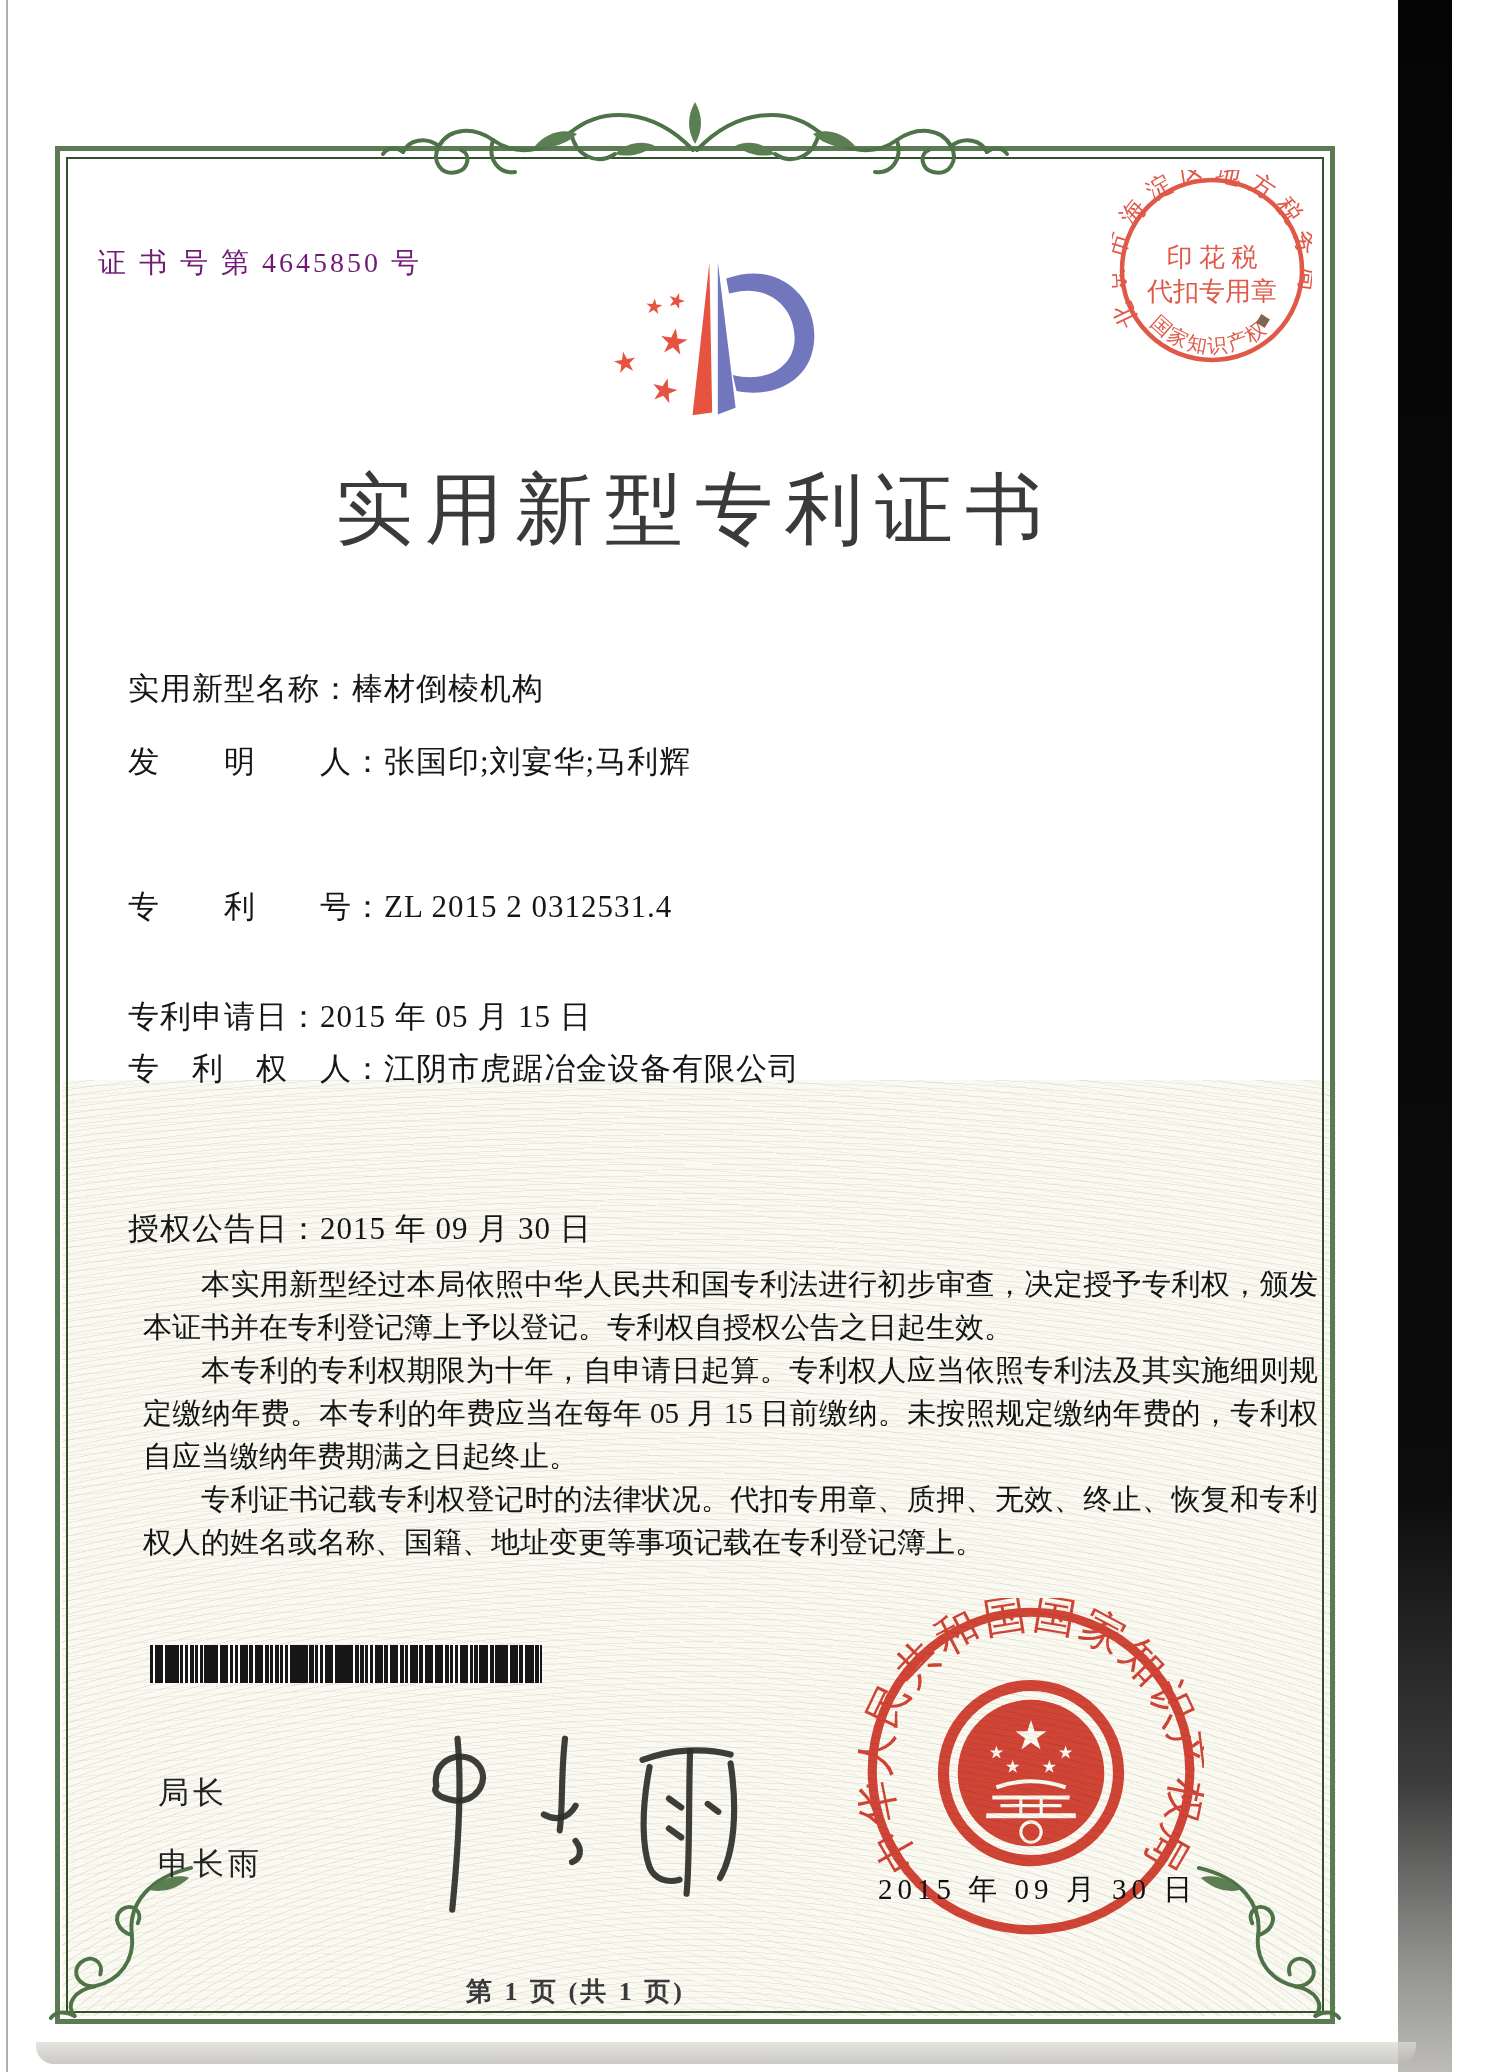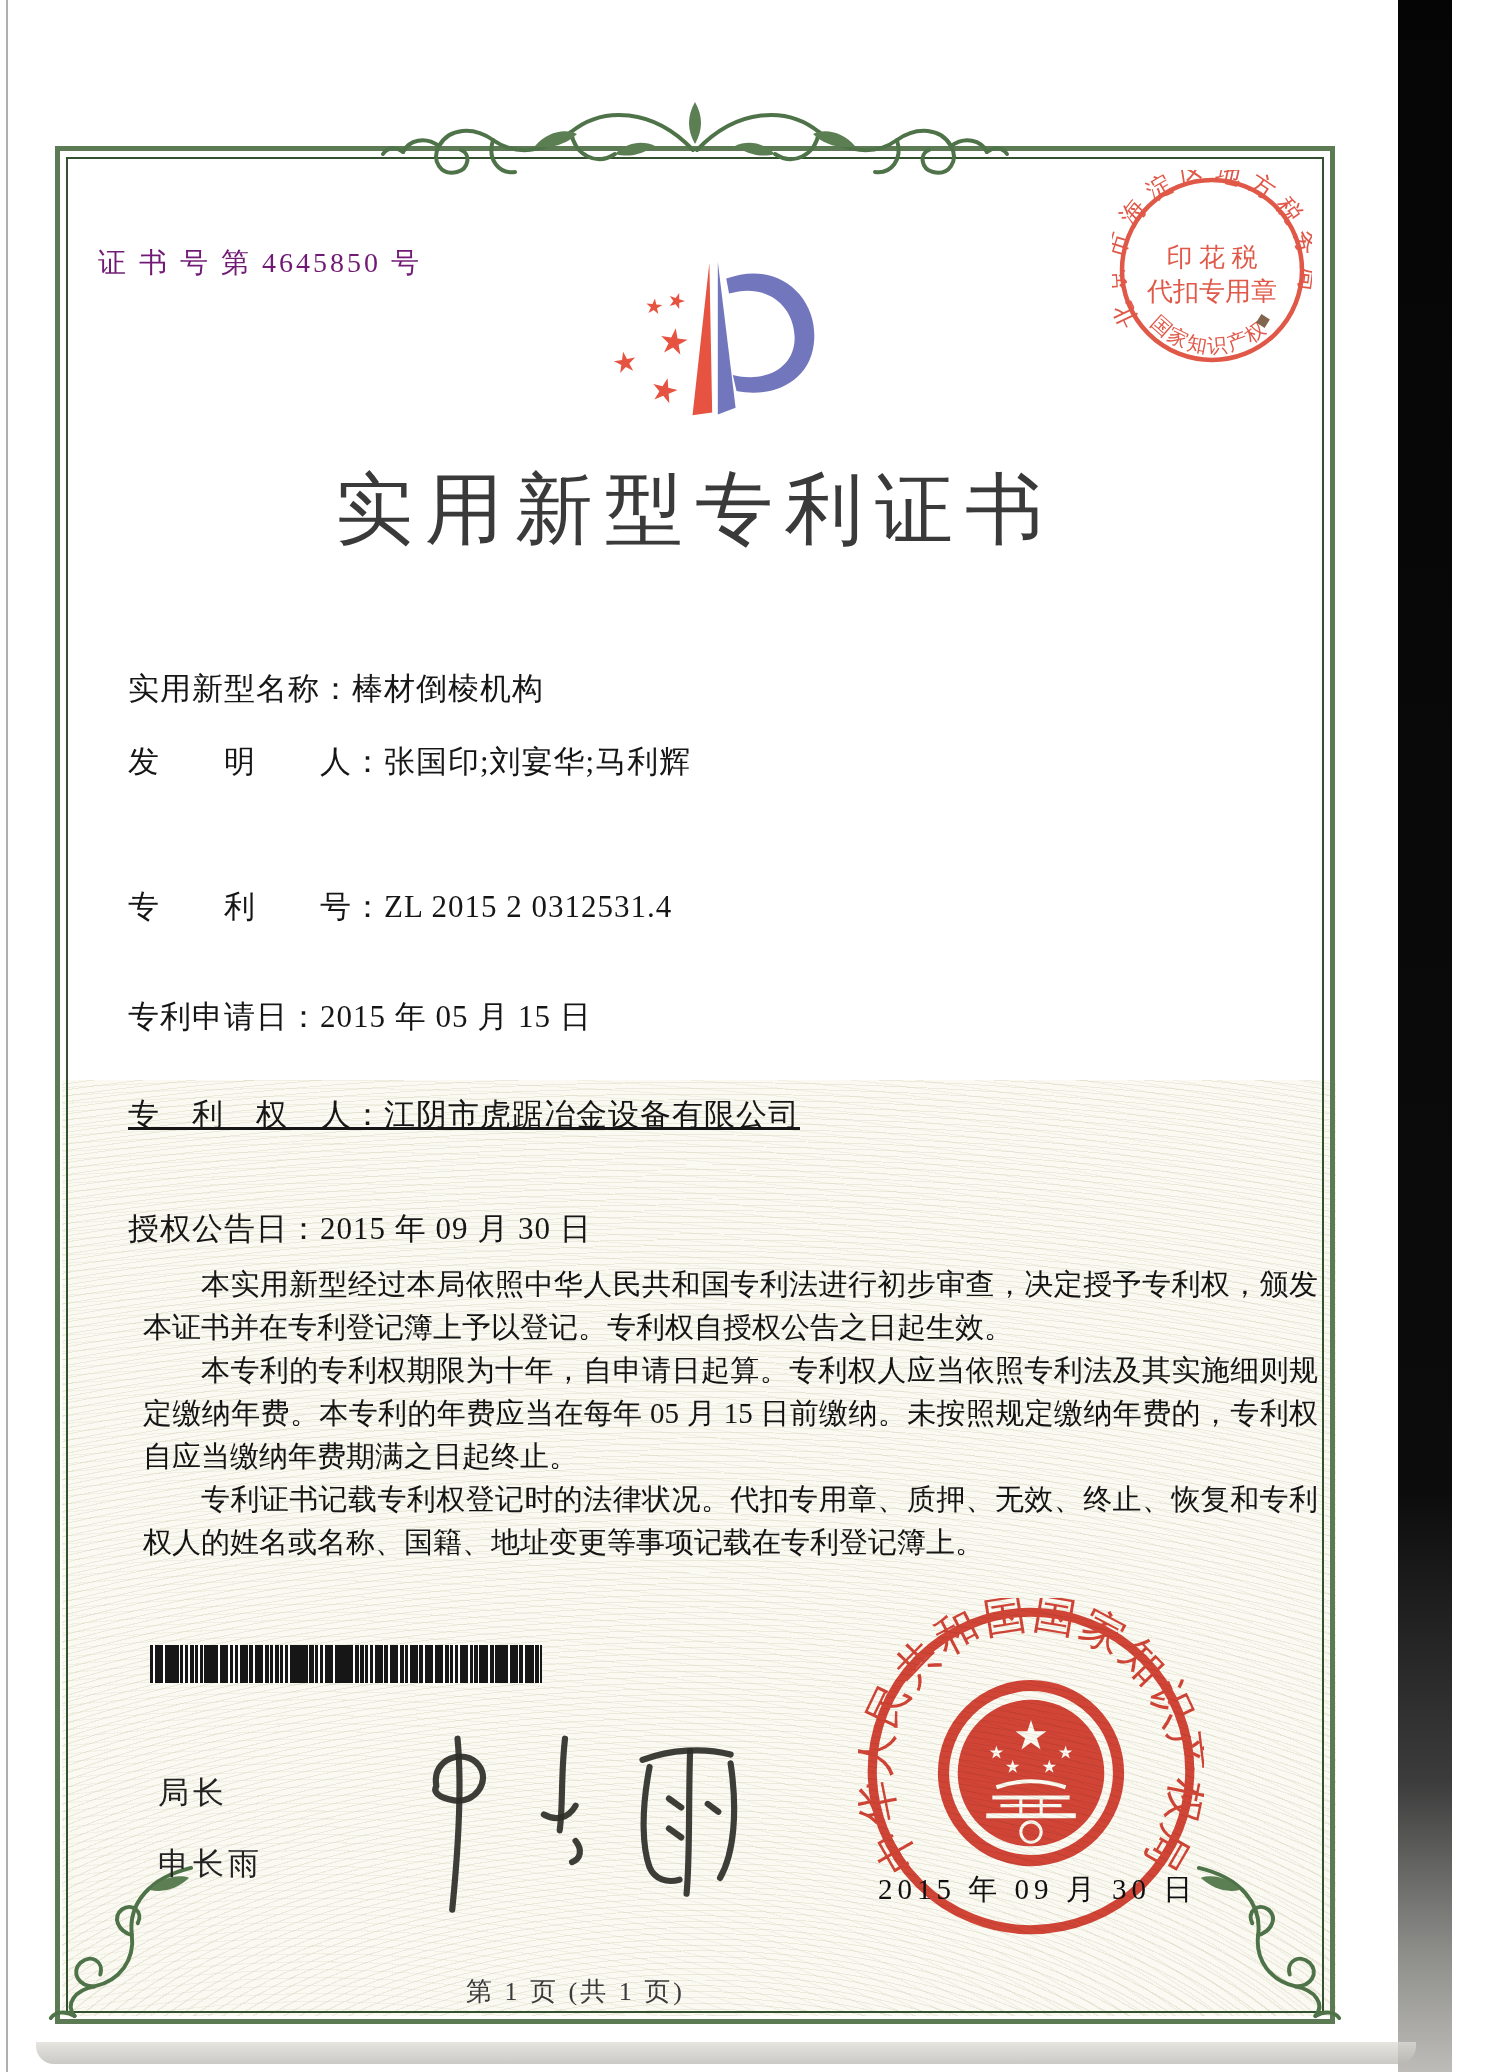--- a/index.html
+++ b/index.html
@@ -59,21 +59,21 @@
       repeating-linear-gradient(90deg,rgba(0,0,0,0) 0 6px,#161616 6px 10px,rgba(0,0,0,0) 10px 17px),
       repeating-linear-gradient(90deg,rgba(0,0,0,0) 0 23px,#161616 23px 27px,rgba(0,0,0,0) 27px 41px);
   }
   .issuer-role{left:158px;top:1772px;font-size:31px;letter-spacing:4px;color:#222;z-index:2;}
   .issuer-name{left:158px;top:1843px;font-size:31px;letter-spacing:4px;color:#222;z-index:2;}
   .signature{left:380px;top:1708px;z-index:3;}
   .signature path{stroke:#2e2e28;stroke-width:7;fill:none;stroke-linecap:round;stroke-linejoin:round;opacity:.92;}
   .seal-big{left:858px;top:1598px;z-index:3;mix-blend-mode:multiply;}
   .seal-date{left:878px;top:1870px;font-size:29px;letter-spacing:5px;color:#101010;z-index:4;white-space:nowrap;}
   .stamp-top{left:1112px;top:170px;z-index:3;mix-blend-mode:multiply;}
-  .footer{left:55px;top:1974px;width:1041px;text-align:center;font-size:26px;letter-spacing:3px;color:#3a3a3a;z-index:2;}
+  .footer{left:55px;top:1974px;width:1041px;text-align:center;font-size:26px;letter-spacing:3px;color:#3a3a3a;z-index:2;font-weight:bold;}
   .seal-text{font-family:"Liberation Serif","DejaVu Serif",serif;}
 </style>
 </head>
 <body>
 
 <div class="abs scan-strip-right"></div>
 <div class="abs scan-line-left"></div>
 <div class="abs scan-shadow-bottom"></div>
 
 <div class="abs texture"></div>
@@ -144,21 +144,21 @@
     <rect x="146" y="146" width="10" height="10" fill="#6b4a2f" transform="rotate(32 151 151)" opacity=".85"></rect>
   </g>
 </svg>
 
 <div class="abs title">实用新型专利证书</div>
 
 <div class="abs field" style="top:668px;"><span class="lab">实用新型名称：</span><span>棒材倒棱机构</span></div>
 <div class="abs field" style="top:741px;"><span class="lab">发　　明　　人：</span><span>张国印;刘宴华;马利辉</span></div>
 <div class="abs field" style="top:886px;"><span class="lab">专　　利　　号：</span><span>ZL 2015 2 0312531.4</span></div>
 <div class="abs field" style="top:996px;"><span class="lab">专利申请日：</span><span>2015 年 05 月 15 日</span></div>
-<div class="abs field" style="top:1094px;text-decoration:underline;"><span class="lab">专　利　权　人：</span><span>江阴市虎踞冶金设备有限公司</span></div>
+<div class="abs field" style="top:1048px;"><span class="lab">专　利　权　人：</span><span>江阴市虎踞冶金设备有限公司</span></div>
 <div class="abs field" style="top:1208px;"><span class="lab">授权公告日：</span><span>2015 年 09 月 30 日</span></div>
 
 <div class="abs body-text">
   <p>本实用新型经过本局依照中华人民共和国专利法进行初步审查，决定授予专利权，颁发本证书并在专利登记簿上予以登记。专利权自授权公告之日起生效。</p>
   <p>本专利的专利权期限为十年，自申请日起算。专利权人应当依照专利法及其实施细则规定缴纳年费。本专利的年费应当在每年 05 月 15 日前缴纳。未按照规定缴纳年费的，专利权自应当缴纳年费期满之日起终止。</p>
   <p>专利证书记载专利权登记时的法律状况。代扣专用章、质押、无效、终止、恢复和专利权人的姓名或名称、国籍、地址变更等事项记载在专利登记簿上。</p>
 </div>
 
 <div class="abs barcode"></div>
 

